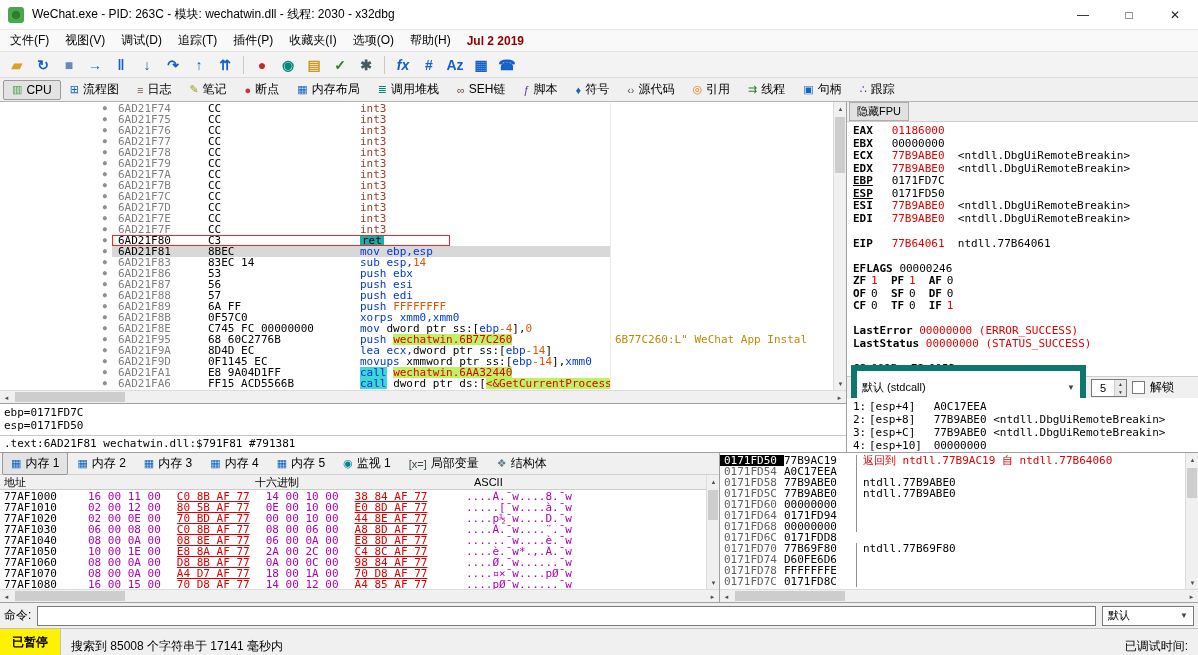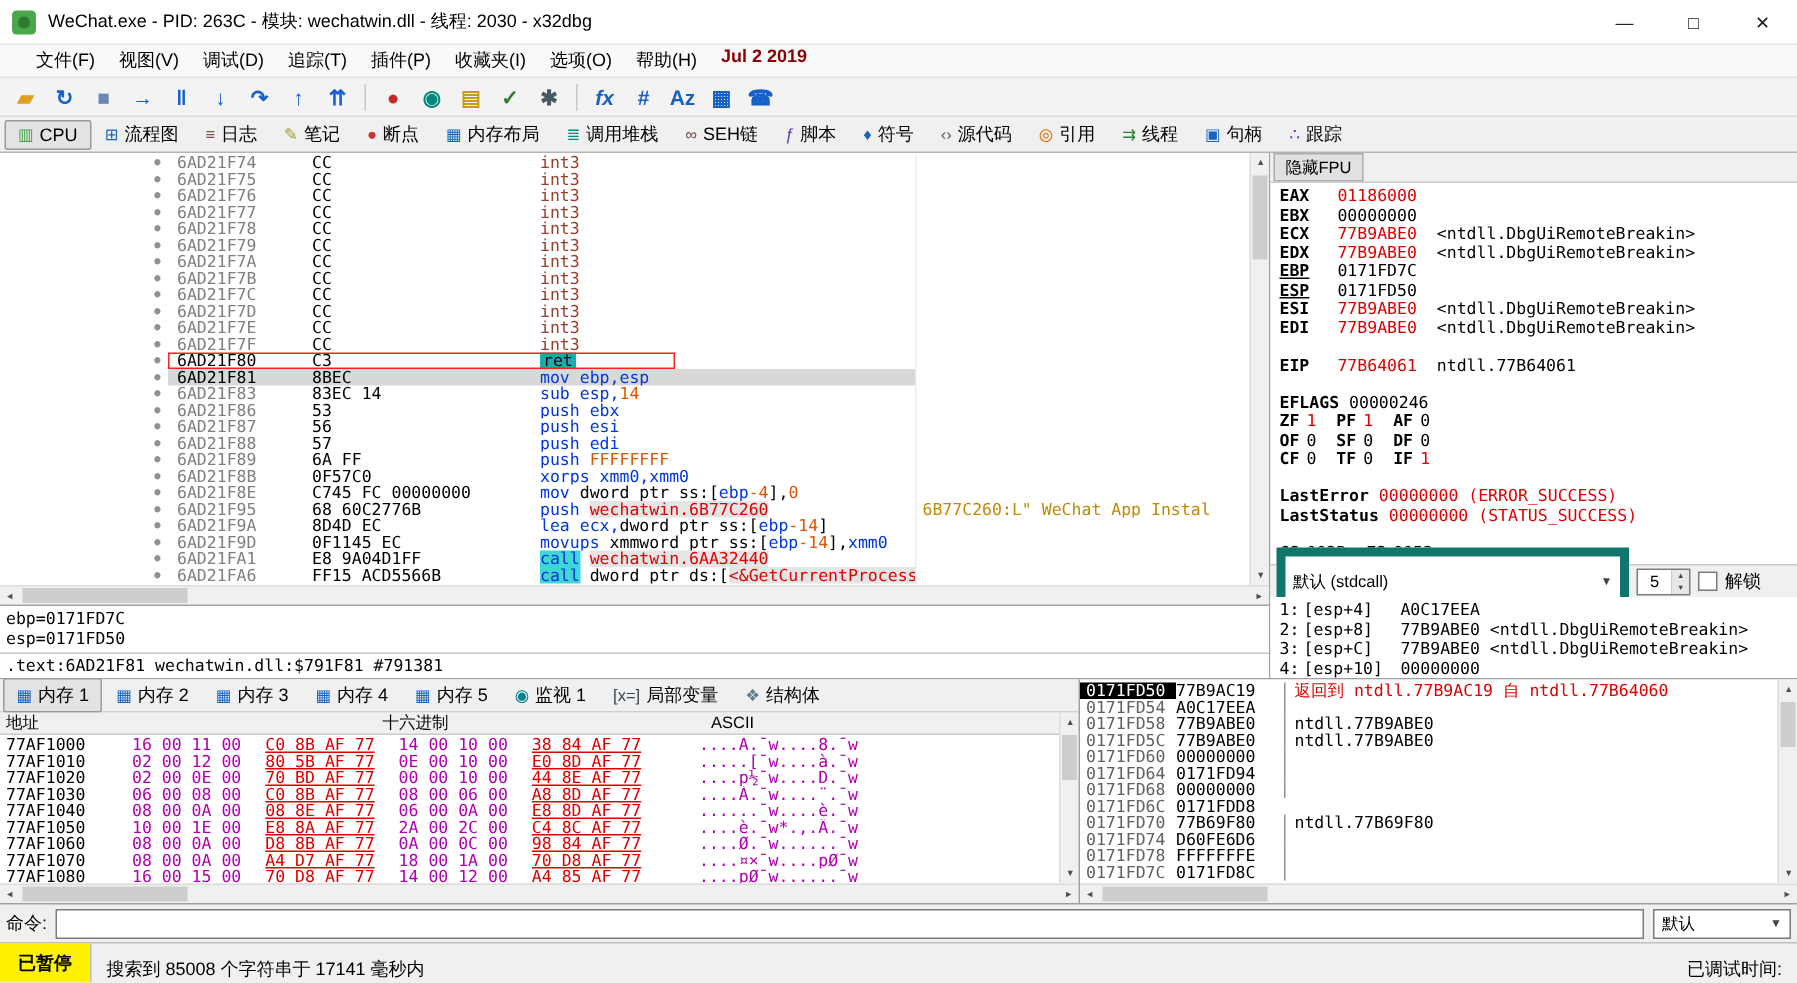--- a/index.html
+++ b/index.html
@@ -9,21 +9,21 @@
 
 
 .titlebar{height:30px;background:#fff;display:flex;align-items:center;padding-left:8px;border-bottom:1px solid #e6e6e6}
 .app-icon{width:16px;height:16px;background:#49a84c;border-radius:3px;margin-right:8px;position:relative;flex:none}
 .app-icon:before{content:"";position:absolute;left:4px;top:4px;width:8px;height:8px;background:#2d7a30;border-radius:50%}
 .title-text{white-space:nowrap;overflow:hidden}
 .win-controls{margin-left:auto;display:flex;height:100%}
 .win-btn{width:46px;display:flex;align-items:center;justify-content:center;font-size:12px;color:#222}
 
 
-.menubar{height:22px;background:#f9f9f9;display:flex;align-items:flex-start;padding-left:16px;border-bottom:1px solid #e2e2e2}
+.menubar{height:22px;background:#f9f9f9;display:flex;align-items:center;padding-left:2px;border-bottom:1px solid #e2e2e2}
 #menu-items{display:flex}
 .menu-item{padding:2px 8px;white-space:nowrap}
 .build-date{color:#8b0000;font-weight:bold;margin-left:8px}
 
 
 .toolbar{height:26px;background:#f3f3f3;display:flex;align-items:center;padding:0 4px;border-bottom:1px solid #dcdcdc}
 .tb-icon{width:24px;height:22px;display:flex;align-items:center;justify-content:center;font-size:14px;margin:0 1px;border-radius:2px;font-weight:bold}
 .tb-icon .tb-glyph{pointer-events:none}
 .tb-sep{width:1px;height:18px;background:#c8c8c8;margin:0 5px}
 
@@ -46,21 +46,21 @@
 .d-bytes{width:162px;flex:none;padding-left:10px;color:#000}
 .d-disasm{width:250px;flex:none;overflow:hidden}
 .d-comment{flex:1;overflow:hidden;color:#c08a00;border-left:1px solid #ececec;padding-left:4px}
 .row-gray .d-addr,.row-gray .d-bytes,.row-gray .d-disasm{background:#d8d8d8}
 .row-sel{position:relative}
 .sel-box{position:absolute;left:112px;top:0;width:338px;height:11px;border:1px solid #ff2020;pointer-events:none}
 .t-mn{color:#0037da}
 .t-num{color:#e25500}
 .t-int3{color:#99402b}
 .t-mem{color:#000}
-.t-sym{background:#e5e5e5;color:#e00000}
+.t-sym{background:#bef264;color:#e00000}
 .t-call{background:#3fd6d6;color:#0037da}
 .t-ret{background:#12afaf;color:#000;padding:0 2px}
 
 
 .vscroll{width:13px;flex:none;background:#f0f0f0;border-left:1px solid #dcdcdc;display:flex;flex-direction:column}
 .scroll-arrow{height:13px;width:13px;display:flex;align-items:center;justify-content:center;font-size:6px;color:#505050;flex:none}
 .scroll-track{flex:1;position:relative}
 .scroll-thumb{position:absolute;left:1px;right:1px;top:2px;height:56px;background:#cdcdcd}
 .scroll-thumb.small{height:30px}
 .hscroll{height:13px;flex:none;background:#f0f0f0;border-top:1px solid #dcdcdc;display:flex}

